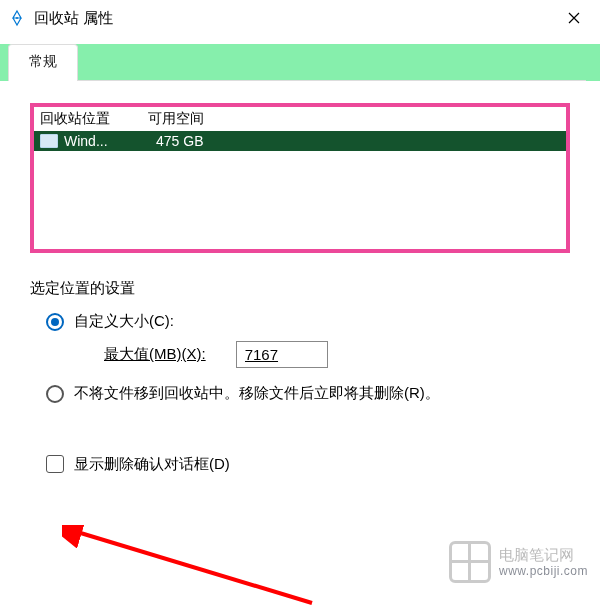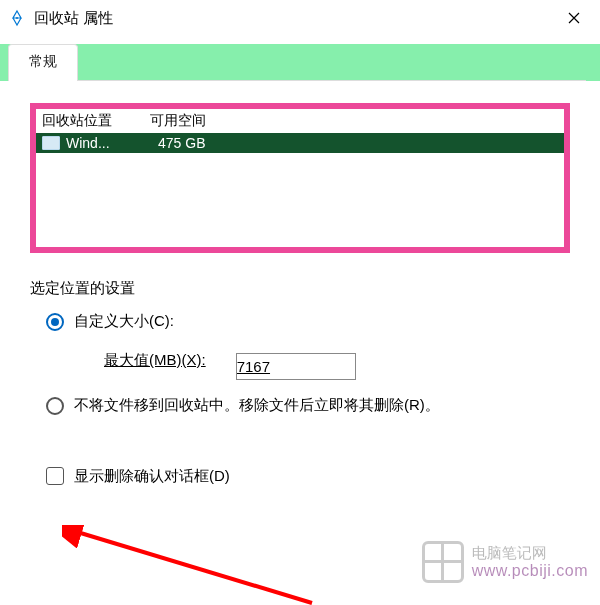--- a/index.html
+++ b/index.html
@@ -62,21 +62,21 @@
       z-index: 2;
     }
     .content {
       border-top: 1px solid #ddd;
       margin: -1px 14px 0 14px;
       padding: 22px 16px 16px 16px;
       position: relative;
       z-index: 1;
     }
     .list-box {
-      border: 6px solid #ec4899;
+      border: 4px solid #ec4899;
       height: 150px;
       background: #fff;
     }
     .list-header {
       display: flex;
       padding: 3px 6px;
       font-size: 14px;
       color: #000;
     }
     .list-header-col1 { width: 108px; }
@@ -132,25 +132,24 @@
     .max-row {
       display: flex;
       align-items: center;
       margin-top: 10px;
       margin-left: 74px;
       text-decoration: underline;
     }
     .max-label { font-size: 15px; margin-right: 30px; }
     .max-input {
       border: 1px solid #888;
-      padding: 4px 0;
+      padding: 4px 8px;
       font-size: 15px;
-      width: 120px;
+      width: 92px;
       font-family: inherit;
-      margin-top: 12px;
     }
     .checkbox-row {
       display: flex;
       align-items: flex-start;
       margin-top: 52px;
       margin-left: 16px;
     }
     .checkbox {
       width: 18px;
       height: 18px;
@@ -184,21 +183,21 @@
       position: relative;
     }
     .wm-icon::before, .wm-icon::after {
       content: "";
       position: absolute;
       background: #999;
     }
     .wm-icon::before { left: 45%; top: 0; width: 3px; height: 100%; }
     .wm-icon::after { left: 0; top: 45%; width: 100%; height: 3px; }
     .wm-text { font-size: 15px; color: #777; line-height: 1.2; }
-    .wm-url { font-size: 16px; color: #701a75; letter-spacing: 0.5px; }
+    .wm-url { font-size: 12px; color: #0f172a; letter-spacing: 0.5px; }
   </style>
 </head>
 <body>
 
 <div class="titlebar">
   <span class="titlebar-icon">
     <svg width="18" height="18" viewBox="0 0 18 18">
       <path d="M9 2 L13 9 L5 9 Z" fill="none" stroke="#0078d4" stroke-width="1.2"></path>
       <path d="M5 9 L9 16 L13 9" fill="none" stroke="#0078d4" stroke-width="1.2"></path>
       <circle cx="9" cy="9" r="1" fill="#0078d4"></circle>

